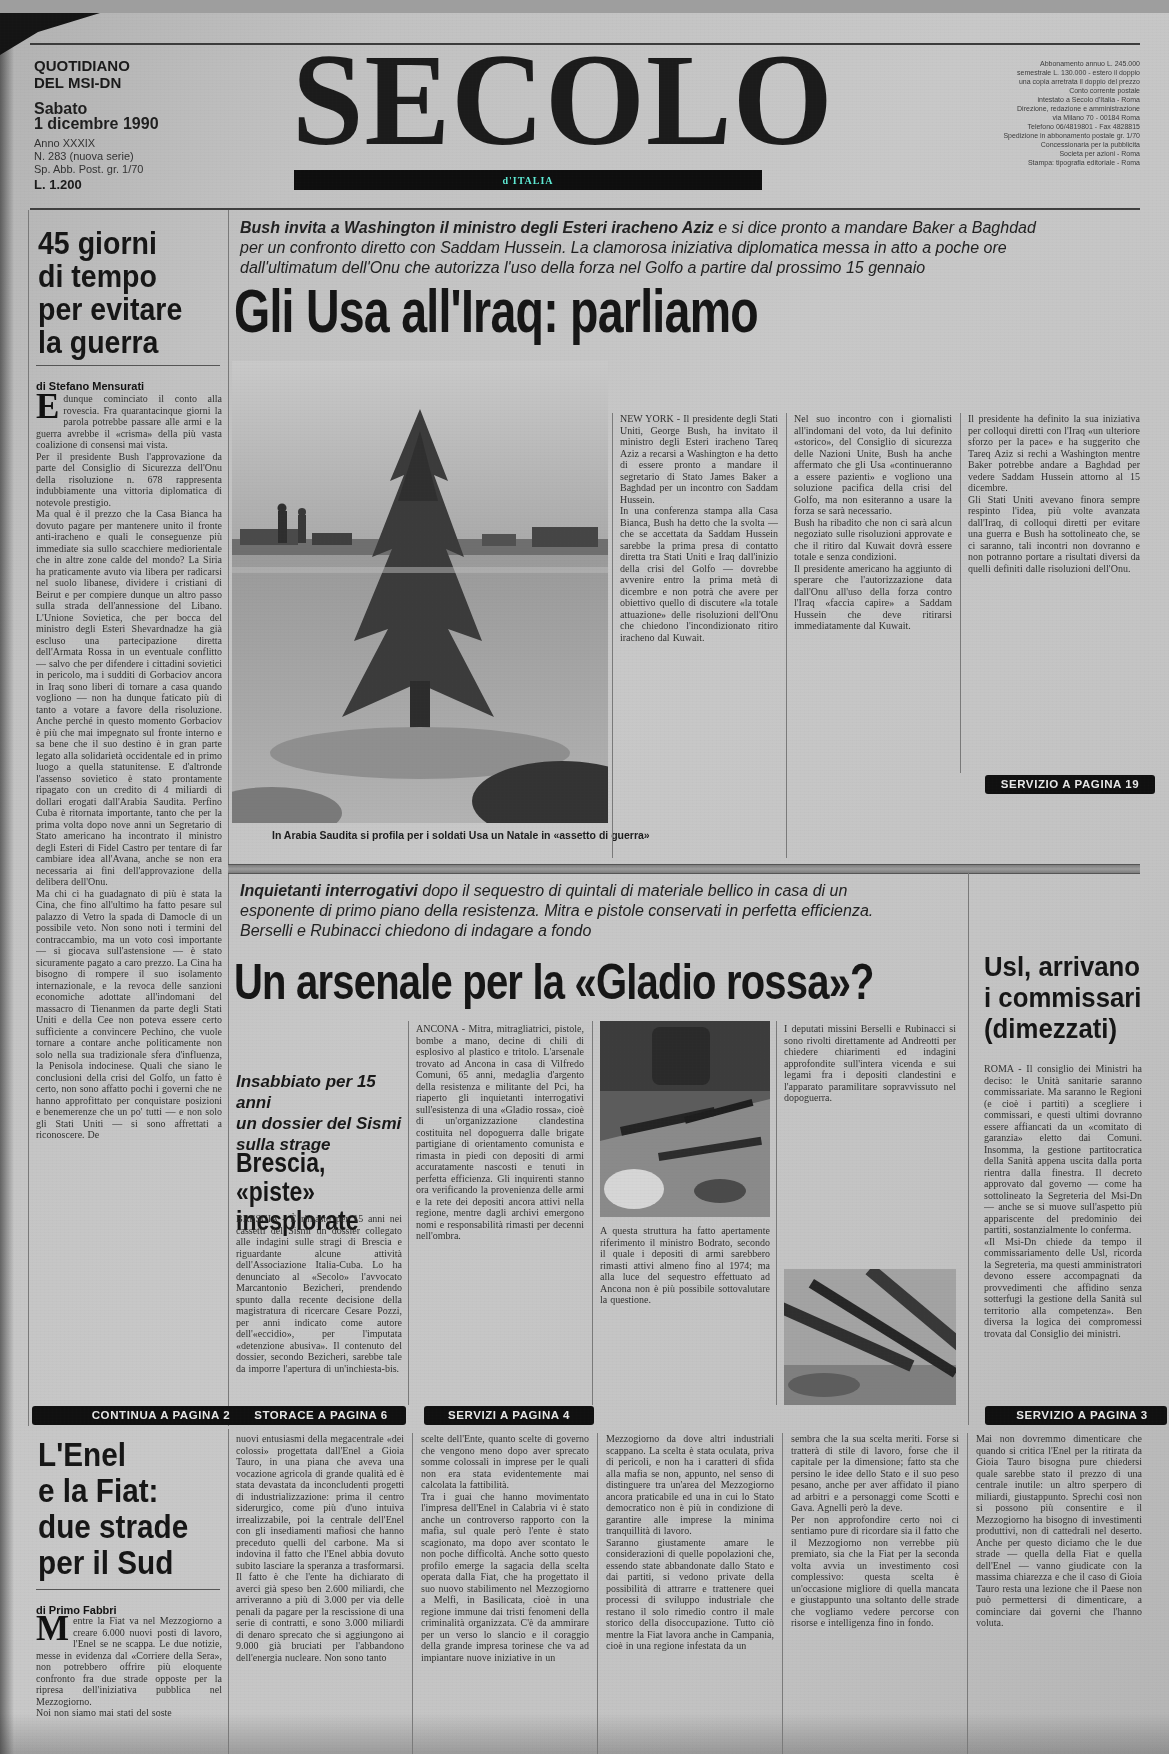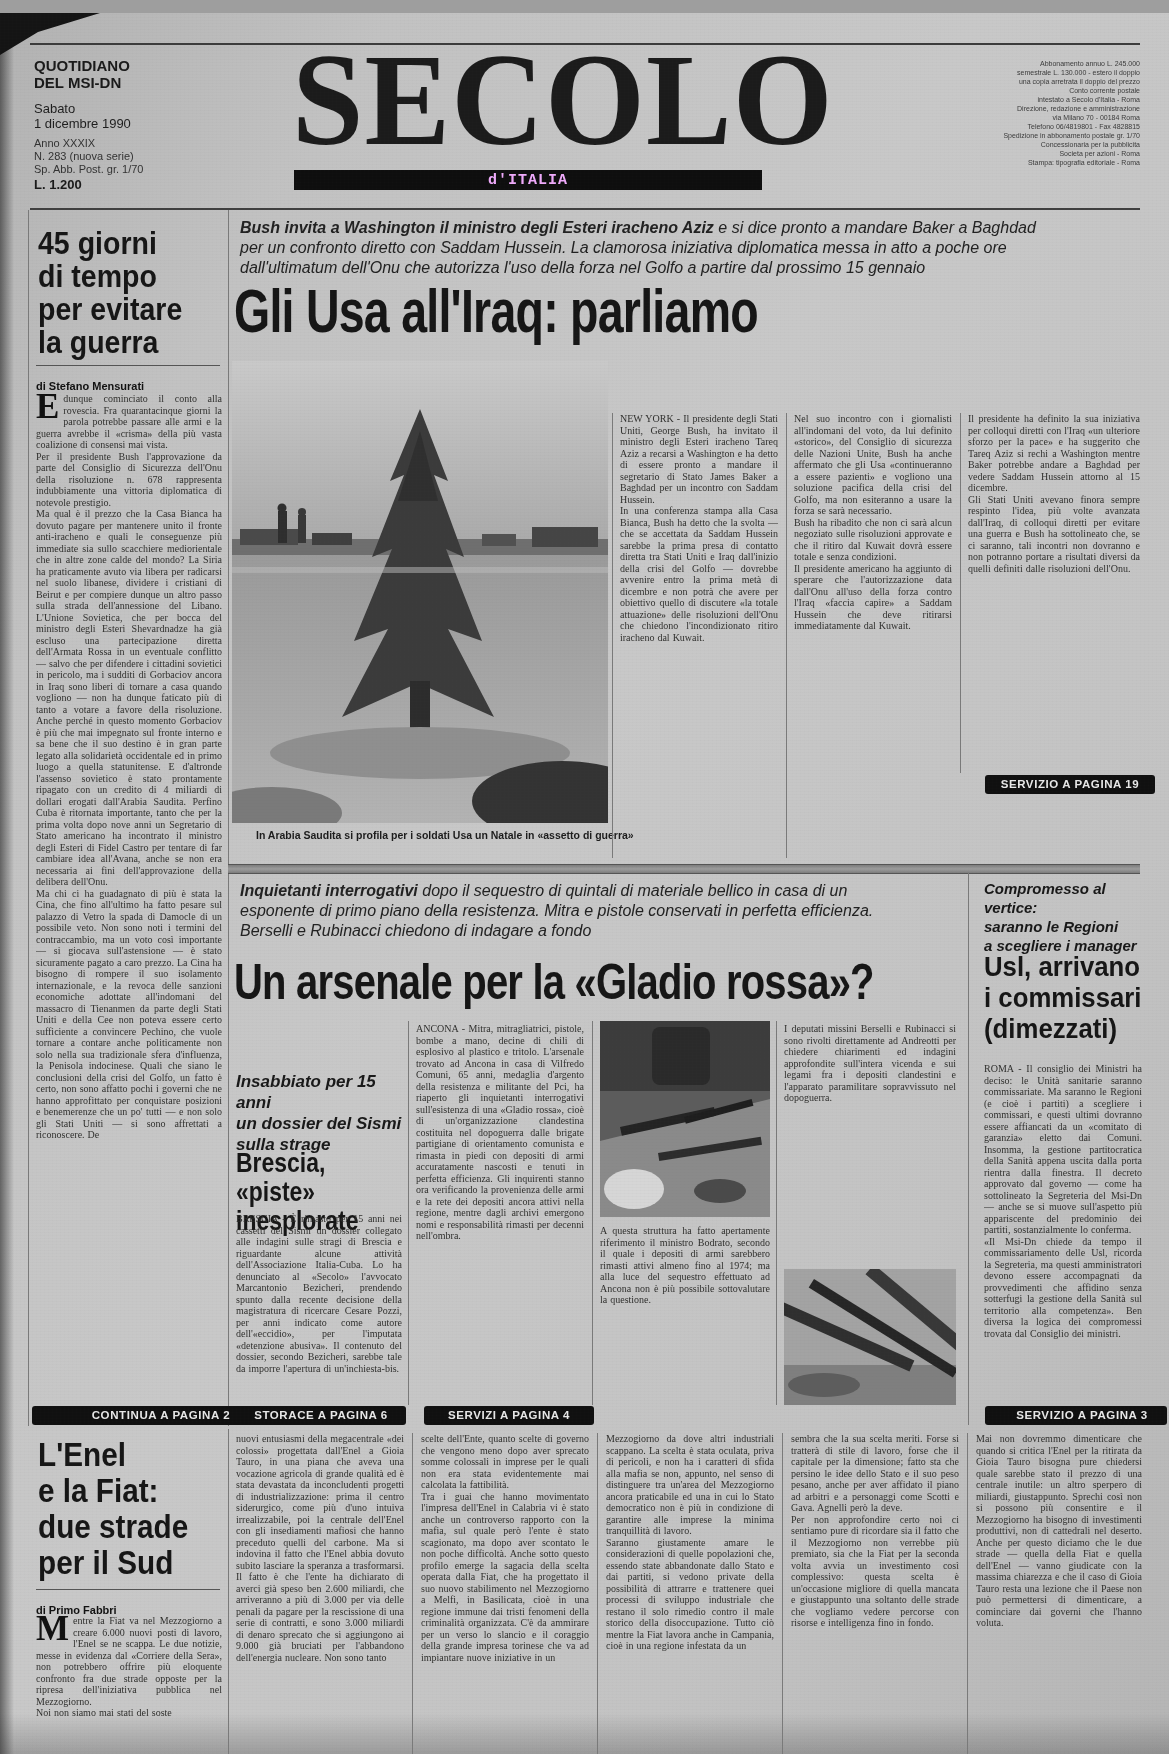--- a/index.html
+++ b/index.html
@@ -32,31 +32,31 @@
 <div class="page">
 
   <div class="abs" style="left:0;top:0;width:100px;height:42px;background:#141414;clip-path:polygon(0 0,100% 0,38% 45%,0 100%);"></div>
   <div class="abs" style="left:0;top:0;width:14px;height:1754px;background:linear-gradient(90deg,rgba(20,20,20,.55),rgba(20,20,20,0));"></div>
   <div class="abs" style="left:0;top:1700px;width:1169px;height:54px;background:linear-gradient(0deg,rgba(40,40,40,.35),rgba(40,40,40,0));"></div>
 
   <div class="hairline" style="left:30px;top:30px;width:1110px;height:2px;background:#3c3c3c;"></div>
 
   <div class="abs sans pre" style="left:34px;top:44px;font-weight:bold;font-size:15px;line-height:17px;color:#1a1a1a;">QUOTIDIANO
 DEL MSI-DN</div>
-  <div class="abs sans pre" style="left:34px;top:88px;font-weight:normal;font-size:13px;line-height:15px;color:#1e1e1e;">Sabato
+  <div class="abs sans pre" style="left:34px;top:88px;font-weight:bold;font-size:16px;line-height:15px;color:#1e1e1e;">Sabato
 1 dicembre 1990</div>
   <div class="abs sans pre" style="left:34px;top:124px;font-size:11px;line-height:13px;color:#333;filter:blur(.25px);">Anno XXXIX
 N. 283 (nuova serie)
 Sp. Abb. Post. gr. 1/70</div>
   <div class="abs sans" style="left:34px;top:164px;font-weight:bold;font-size:13px;color:#1a1a1a;">L. 1.200</div>
 
   <div class="abs" style="left:292px;top:22px;font-family:'Liberation Serif',serif;font-weight:bold;font-size:126px;line-height:126px;
               letter-spacing:1px;color:#1b1b1b;transform:scale(1.02,1.04);transform-origin:left top;">SECOLO</div>
   <div class="abs" style="left:294px;top:157px;width:468px;height:20px;background:#0e0e0e;text-align:center;">
-    <span style="font-family:Liberation Mono, monospace;font-weight:bold;font-size:15px;color:#f0abfc;line-height:20px;letter-spacing:1px;">d'ITALIA</span>
+    <span style="font-family:Liberation Serif, serif;font-weight:bold;font-size:10px;color:#5eead4;line-height:20px;letter-spacing:1px;">d'ITALIA</span>
   </div>
 
   <div class="abs sans pre" style="left:840px;top:46px;width:300px;font-size:7px;line-height:9px;text-align:right;color:#3b3b3b;filter:blur(.6px);">Abbonamento annuo L. 245.000
 semestrale L. 130.000 - estero il doppio
 una copia arretrata il doppio del prezzo
 Conto corrente postale
 intestato a Secolo d'Italia - Roma
 Direzione, redazione e amministrazione
 via Milano 70 - 00184 Roma
 Telefono 06/4819801 - Fax 4828815
@@ -116,21 +116,21 @@
         <polygon fill="#3b3b3b" points="188,48 158,120 172,114 140,196 160,188 122,280 156,268 110,356 186,322 262,356 216,268 250,280 214,188 232,196 202,114 216,120"></polygon>
         <polygon fill="#2f2f2f" points="188,70 166,140 206,140"></polygon>
         <rect x="178" y="320" width="20" height="48" fill="#2c2c2c"></rect>
       </g>
       <ellipse cx="188" cy="392" rx="150" ry="26" fill="#8f8f8f"></ellipse>
       <ellipse cx="330" cy="440" rx="90" ry="40" fill="#333333"></ellipse>
       <ellipse cx="40" cy="452" rx="70" ry="26" fill="#7a7a7a"></ellipse>
       <rect x="0" y="206" width="376" height="6" fill="#bdbdbd" opacity=".5"></rect>
     </svg>
   </div>
-  <div class="abs caption" style="left:224px;top:816px;width:380px;padding-left:32px;">In Arabia Saudita si profila per i soldati Usa un Natale in «assetto di guerra»</div>
+  <div class="abs caption" style="left:240px;top:816px;width:380px;padding-left:32px;">In Arabia Saudita si profila per i soldati Usa un Natale in «assetto di guerra»</div>
 
   <div class="vr" style="left:612px;top:400px;height:445px;"></div>
   <div class="vr" style="left:786px;top:400px;height:445px;"></div>
   <div class="vr" style="left:960px;top:400px;height:360px;"></div>
 
   <div class="abs body-col" style="left:620px;top:400px;width:158px;height:445px;white-space:pre-line;">NEW YORK - Il presidente degli Stati Uniti, George Bush, ha invitato il ministro degli Esteri iracheno Tareq Aziz a recarsi a Washington e ha detto di essere pronto a mandare il segretario di Stato James Baker a Baghdad per un incontro con Saddam Hussein.
 In una conferenza stampa alla Casa Bianca, Bush ha detto che la svolta — che se accettata da Saddam Hussein sarebbe la prima presa di contatto diretta tra Stati Uniti e Iraq dall'inizio della crisi del Golfo — dovrebbe avvenire entro la prima metà di dicembre e non potrà che avere per obiettivo quello di discutere «la totale attuazione» delle risoluzioni dell'Onu che chiedono l'incondizionato ritiro iracheno dal Kuwait.</div>
   <div class="abs body-col" style="left:794px;top:400px;width:158px;height:445px;white-space:pre-line;">Nel suo incontro con i giornalisti all'indomani del voto, da lui definito «storico», del Consiglio di sicurezza delle Nazioni Unite, Bush ha anche affermato che gli Usa «continueranno a essere pazienti» e vogliono una soluzione pacifica della crisi del Golfo, ma non esiteranno a usare la forza se sarà necessario.
 Bush ha ribadito che non ci sarà alcun negoziato sulle risoluzioni approvate e che il ritiro dal Kuwait dovrà essere totale e senza condizioni.
 Il presidente americano ha aggiunto di sperare che l'autorizzazione data dall'Onu all'uso della forza contro l'Iraq «faccia capire» a Saddam Hussein che deve ritirarsi immediatamente dal Kuwait.</div>
@@ -182,23 +182,20 @@
     <svg width="172" height="136" xmlns="http://www.w3.org/2000/svg">
       <rect width="172" height="136" fill="#a3a3a3"></rect>
       <rect y="96" width="172" height="40" fill="#7f7f7f"></rect>
       <rect x="-10" y="34" width="150" height="12" fill="#2f2f2f" transform="rotate(24 0 40)"></rect>
       <rect x="30" y="10" width="170" height="10" fill="#262626" transform="rotate(32 30 10)"></rect>
       <rect x="86" y="-6" width="150" height="13" fill="#383838" transform="rotate(40 86 0)"></rect>
       <ellipse cx="40" cy="116" rx="36" ry="12" fill="#5d5d5d"></ellipse>
     </svg>
   </div>
 
-  <div class="abs pre" style="left:984px;top:866px;width:165px;font-family:'Liberation Sans',sans-serif;font-weight:bold;font-style:italic;font-size:15px;line-height:19px;color:#181818;">Compromesso al vertice:
-saranno le Regioni
-a scegliere i manager</div>
   <div class="abs headline pre" style="left:984px;top:938px;font-size:28px;line-height:31px;transform:scaleX(0.92);width:180px;">Usl, arrivano
 i commissari
 (dimezzati)</div>
   <div class="abs body-col" style="left:984px;top:1050px;width:158px;height:338px;white-space:pre-line;">ROMA - Il consiglio dei Ministri ha deciso: le Unità sanitarie saranno commissariate. Ma saranno le Regioni (e cioè i partiti) a scegliere i commissari, e questi ultimi dovranno essere affiancati da un «comitato di garanzia» eletto dai Comuni. Insomma, la gestione partitocratica della Sanità appena uscita dalla porta rientra dalla finestra. Il decreto approvato dal governo — come ha sottolineato la Segreteria del Msi-Dn — anche se si muove sull'aspetto più appariscente del predominio dei partiti, sostanzialmente lo conferma.
 «Il Msi-Dn chiede da tempo il commissariamento delle Usl, ricorda la Segreteria, ma questi amministratori devono essere accompagnati da provvedimenti che affidino senza sotterfugi la gestione della Sanità sul territorio alla competenza». Ben diversa la logica dei compromessi trovata dal Consiglio dei ministri.</div>
   <div class="tag" style="left:985px;top:1393px;width:170px;padding-left:12px;">SERVIZIO A PAGINA 3</div>
 
   <div class="vr" style="left:228px;top:1416px;height:338px;"></div>
   <div class="vr" style="left:412px;top:1420px;height:334px;"></div>
   <div class="vr" style="left:597px;top:1420px;height:334px;"></div>

